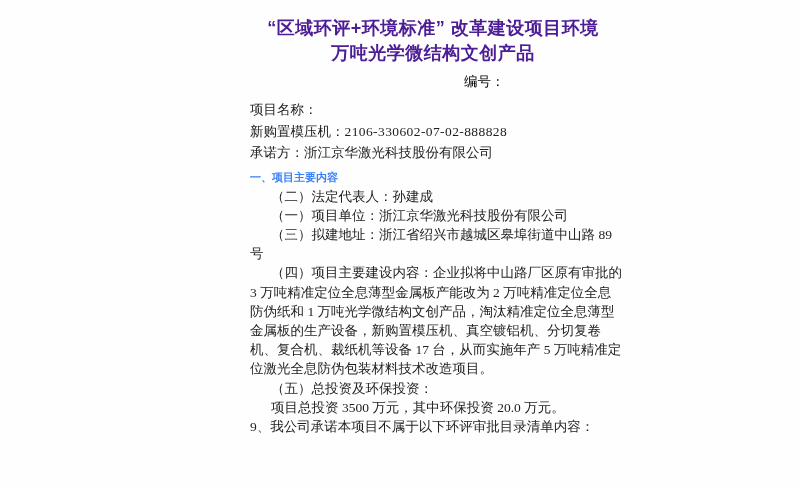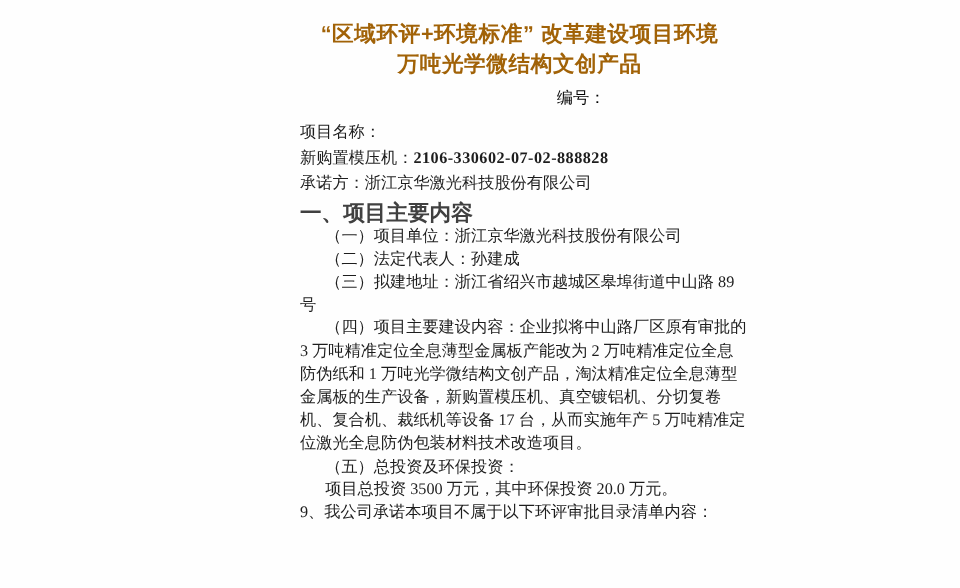--- a/index.html
+++ b/index.html
@@ -25,21 +25,21 @@
     width: 374px;
   }
   .title {
     font-family: "Liberation Sans", "DejaVu Sans", sans-serif;
     font-weight: bold;
     font-size: 18px;
     line-height: 24.5px;
     text-align: center;
     width: 414px;
     margin-left: -24px;
-    color: #a16207;
+    color: #4c1d95;
     letter-spacing: 0.5px;
   }
   .serial {
     margin: 8px 0 0 214px;
     font-size: 13.5px;
     line-height: 17px;
     color: #000000;
   }
   .fields {
     margin-top: 9px;
@@ -51,30 +51,30 @@
   }
   .flabel {
     white-space: nowrap;
     flex: none;
   }
   .fvalue {
     flex: 1 1 auto;
     word-break: break-all;
   }
   .fnum {
-    font-weight: bold;
+    font-weight: normal;
     letter-spacing: 0.4px;
   }
   .sec-heading {
     font-family: "Liberation Sans", "DejaVu Sans", sans-serif;
     font-weight: bold;
-    font-size: 18px;
+    font-size: 11px;
     line-height: 19px;
     margin-top: 4px;
-    color: #404040;
+    color: #3b82f6;
   }
   .sec-heading.gap-top {
     margin-top: 8px;
   }
   .para {
     margin: 0;
     font-size: 13.5px;
     line-height: 19.2px;
     word-break: break-all;
     color: #1d1d1d;
@@ -107,22 +107,22 @@
         <span class="fvalue fnum">2106-330602-07-02-888828</span>
       </div>
       <div class="field">
         <span class="flabel">承诺方：</span>
         <span class="fvalue">浙江京华激光科技股份有限公司</span>
       </div>
     </div>
 
     <div class="section">
       <div class="sec-heading">一、项目主要内容</div>
+      <p class="para indent">（二）法定代表人：孙建成</p>
       <p class="para indent">（一）项目单位：浙江京华激光科技股份有限公司</p>
-      <p class="para indent">（二）法定代表人：孙建成</p>
       <p class="para indent">（三）拟建地址：浙江省绍兴市越城区皋埠街道中山路 89 号</p>
       <p class="para indent">（四）项目主要建设内容：企业拟将中山路厂区原有审批的 3 万吨精准定位全息薄型金属板产能改为 2 万吨精准定位全息防伪纸和 1 万吨光学微结构文创产品，淘汰精准定位全息薄型金属板的生产设备，新购置模压机、真空镀铝机、分切复卷机、复合机、裁纸机等设备 17 台，从而实施年产 5 万吨精准定位激光全息防伪包装材料技术改造项目。</p>
       <p class="para indent">（五）总投资及环保投资：</p>
       <p class="para indent">项目总投资 3500 万元，其中环保投资 20.0 万元。</p>
     </div>
 
     <div class="section">
       <p class="para">9、我公司承诺本项目不属于以下环评审批目录清单内容：</p>
     </div>
 

